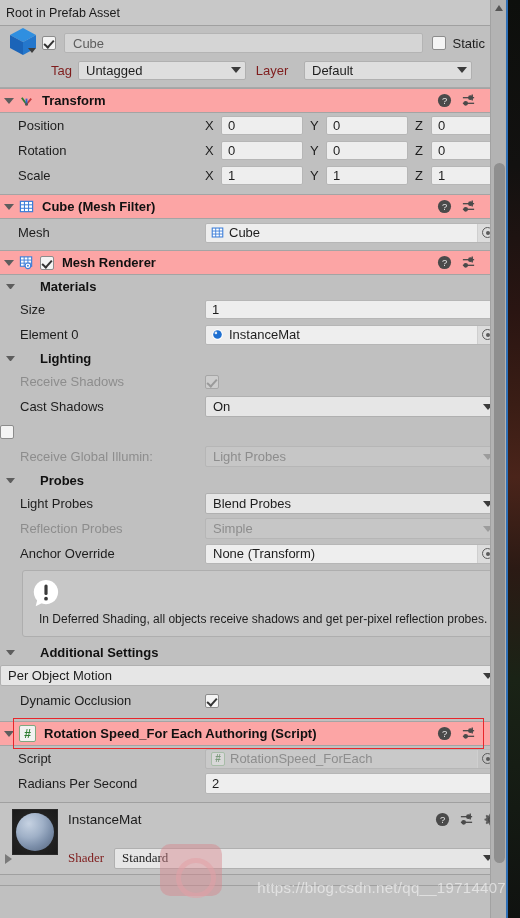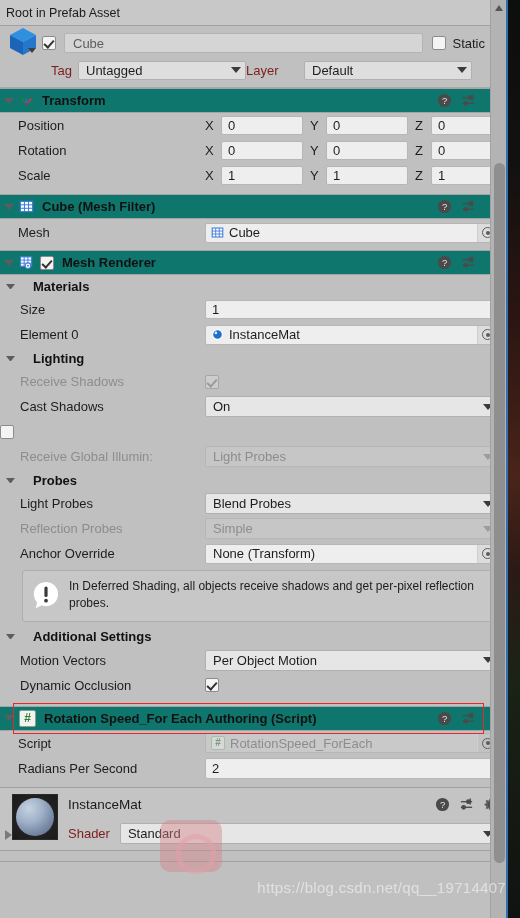--- a/index.html
+++ b/index.html
@@ -79,21 +79,21 @@
     margin-left: auto; width: 0; height: 0;
     border-left: 5px solid transparent; border-right: 5px solid transparent;
     border-top: 6px solid #3b3b3b;
   }
   .dropdown.dim { background: #c6c6c6; color: #8d8d8d; border-color:#b6b6b6; }
   .dropdown.dim .dd-arrow { border-top-color: #9c9c9c; }
 
   
   .comp-header {
     height: 25px; display: flex; align-items: center; padding: 0 6px 0 4px;
-    background: #0f766e; border-top: 1px solid #a4a4a4; border-bottom: 1px solid #a4a4a4;
+    background: #fca5a5; border-top: 1px solid #a4a4a4; border-bottom: 1px solid #a4a4a4;
     position: relative;
   }
   .foldout {
     width: 0; height: 0; flex: 0 0 9px; margin-right: 5px;
     border-left: 5px solid transparent; border-right: 5px solid transparent;
     border-top: 6px solid #5d5d5d;
   }
   .foldout.sm { border-left-width: 4px; border-right-width: 4px; border-top-width: 5px; }
   .comp-title { font-weight: bold; font-size: 13px; color: #111; margin-left: 8px; }
   .hdr-icons { margin-left: auto; display: flex; align-items: center; gap: 9px; }
@@ -125,27 +125,28 @@
   }
   .picker .dot {
     width: 11px; height: 11px; border-radius: 50%; border: 1.5px solid #5b5b5b;
     position: relative;
   }
   .picker .dot::after {
     content:""; position:absolute; left:2.5px; top:2.5px; width:4px; height:4px;
     border-radius:50%; background:#5b5b5b;
   }
   .section-hdr { height: 22px; display: flex; align-items: center; padding-left: 6px; }
-  .section-hdr .t { font-weight: bold; font-size: 13px; color: #111; margin-left: 13px; }
+  .section-hdr .t { font-weight: bold; font-size: 13px; color: #111; margin-left: 20px; }
 
   
   .helpbox {
     margin: 4px 8px 4px 22px; background: #c7c7c7; border: 1px solid #aeaeae;
-    border-radius: 3px; display: flex; align-items: flex-end; padding: 7px 8px 8px 8px;
+    border-radius: 3px; display: flex; align-items: flex-start; padding: 7px 8px 8px 8px;
     min-height: 44px;
+    flex-direction: column;
   }
   .help-txt { font-size: 12px; color: #1d1d1d; line-height: 1.45; margin-left: 8px; }
 
   
   .hl-wrap { position: relative; }
   .hl-box {
     position: absolute; left: 13px; right: 22px; top: -3px; height: 31px;
     border: 1.5px solid #e8262b; pointer-events: none; z-index: 5;
   }
   .script-ic {
@@ -165,21 +166,21 @@
     background: radial-gradient(circle at 50% 50%, #2c2c2c 0%, #1a1a1a 100%);
     border: 1px solid #2a2a2a; display:flex; align-items:center; justify-content:center;
   }
   .sphere {
     width: 38px; height: 38px; border-radius: 50%;
     background: radial-gradient(circle at 34% 28%, #c6d2e2 0%, #9fb0c7 38%, #7d90ab 62%, #53627a 100%);
   }
   .mat-right { flex: 1; margin-left: 10px; }
   .mat-title-row { display: flex; align-items: center; height: 21px; }
   .mat-title { font-size: 13.5px; color: #1b1b1b; }
-  .mat-shader-row { display: flex; align-items: center; height: 22px; margin-top: 8px; }
+  .mat-shader-row { display: flex; align-items: center; height: 22px; margin-top: 17px; font-family: Liberation Serif, serif; }
   .play-tri {
     position: absolute; left: 5px; bottom: 10px; width: 0; height: 0;
     border-top: 5px solid transparent; border-bottom: 5px solid transparent;
     border-left: 7px solid #7a7a7a;
   }
   .bottom-line { height: 1px; background: #a0a0a0; }
   .bottom-strip { height: 10px; background: #c0c0c0; }
   .pink-blob {
     position: absolute; left: 160px; bottom: -22px; width: 62px; height: 52px;
     border-radius: 10px; background: rgba(214,132,140,0.45);
@@ -242,21 +243,21 @@
           <span class="static-label">Static</span>
           <div class="caret-dn"></div>
         </div>
       </div>
       <div class="obj-row2">
         <span class="tiny-label" style="width:72px;text-align:right;padding-right:6px;">Tag</span>
         <div class="dropdown" style="width:168px;">
           <span>Untagged</span>
           <span class="dd-arrow"></span>
         </div>
-        <span class="tiny-label" style="width:58px;text-align:left;padding-right:6px;">Layer</span>
+        <span class="tiny-label" style="width:58px;text-align:center;padding-right:6px;">Layer</span>
         <div class="dropdown" style="width:168px;">
           <span>Default</span>
           <span class="dd-arrow"></span>
         </div>
       </div>
     </div>
 
     <div class="comp-header">
       <span class="foldout"></span>
       <span>
@@ -536,21 +537,20 @@
         </svg>
       </span>
       <span class="help-txt">In Deferred Shading, all objects receive shadows and get per-pixel reflection probes.</span>
     </div>
 
     <div class="section-hdr">
       <span class="foldout sm"></span>
       <span class="t">Additional Settings</span>
     </div>
     <div class="row">
-      <span class="lbl ind">Motion Vectors</span>
       <div class="dropdown" style="flex:1;height:21px;background:#e6e6e6">
         <span>Per Object Motion</span>
         <span class="dd-arrow"></span>
       </div>
     </div>
     <div class="row">
       <span class="lbl ind">Dynamic Occlusion</span>
       <div class="chk on"></div>
     </div>
     <div style="height:8px"></div>

